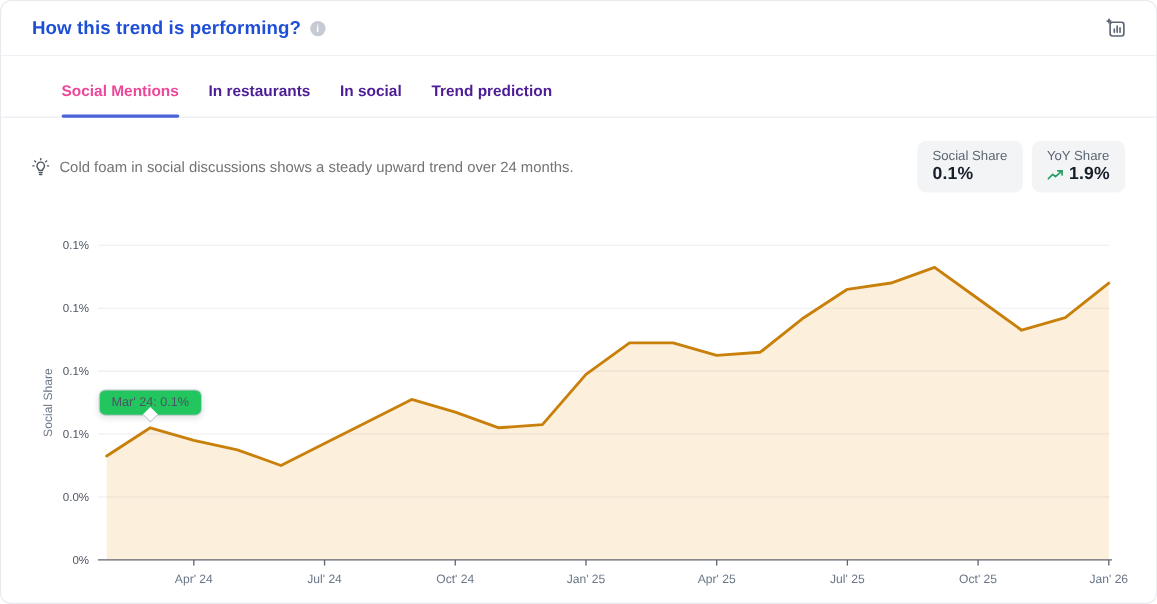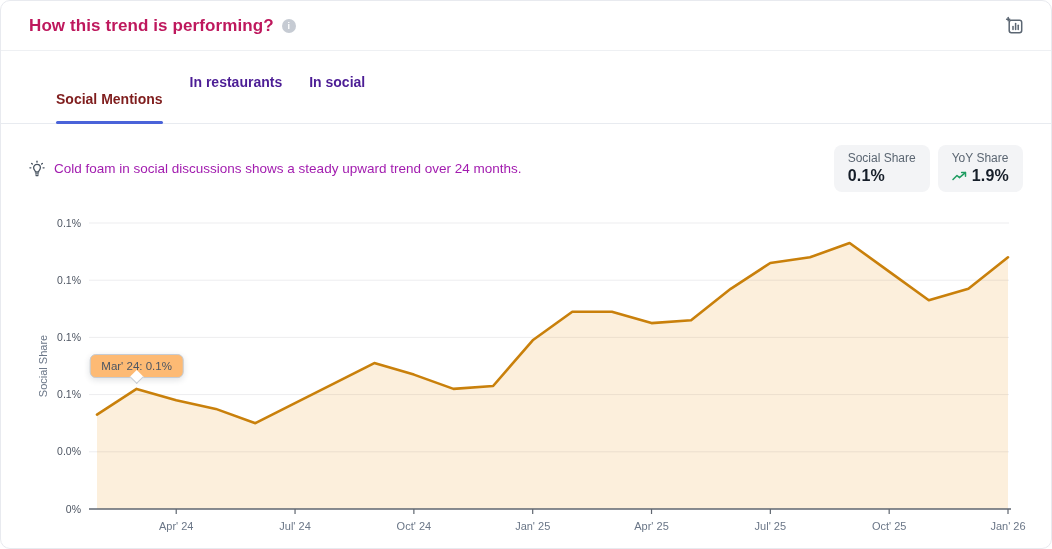--- a/index.html
+++ b/index.html
@@ -4,50 +4,50 @@
 <style>
   * { margin:0; padding:0; box-sizing:border-box; }
   html,body { background:#ffffff; font-family:"Liberation Sans", sans-serif; }
   .card {
     position:relative; width:1052px; height:549px;
     background:#ffffff; border:1px solid #e8eaef; border-radius:10px;
     overflow:hidden;
   }
   
   .header { display:flex; align-items:center; padding:13px 24px 12px 28px; border-bottom:1px solid #eef0f3; }
-  .title { font-size:17px; font-weight:700; color:#be185d; letter-spacing:.1px; }
+  .title { font-size:17px; font-weight:700; color:#1d4ed8; letter-spacing:.1px; }
   .info-icon {
     width:14px; height:14px; border-radius:50%; background:#c6cbd3; color:#ffffff;
     font-size:9px; font-weight:700; display:inline-flex; align-items:center; justify-content:center;
     margin-left:8px; font-style:normal;
   }
   .spacer { flex:1; }
   .export-btn { background:none; border:none; cursor:pointer; padding:2px; display:flex; }
   
   .tabs { display:flex; gap:27px; padding:23px 28px 0 55px; border-bottom:1px solid #e8ebf0; }
   .tab { font-size:14px; font-weight:600; color:#4c1d95; padding-bottom:16px; position:relative; cursor:pointer; }
-  .tab.active { color:#7f1d1d;margin-top:17px; }
+  .tab.active { color:#ec4899; }
   .tab.active::after {
     content:""; position:absolute; left:0; right:0; bottom:-1px; height:3px;
     background:#4a63d9; border-radius:2px;
   }
   
   .insight-row { display:flex; justify-content:space-between; align-items:center; padding:21px 28px 0 27px; }
-  .insight { display:flex; align-items:center; gap:8px; font-size:13.5px; color:#a21caf; }
+  .insight { display:flex; align-items:center; gap:8px; font-size:13.5px; color:#737373; }
   .stat-cards { display:flex; gap:8px; }
   .stat-card { background:#f3f4f6; border-radius:8px; padding:6px 14px 7px 14px; min-width:72px; }
   .stat-label { font-size:12px; color:#5b6672; margin-bottom:2px; white-space:nowrap; }
   .stat-value-row { display:flex; align-items:center; gap:5px; }
   .stat-value { font-size:16px; font-weight:800; color:#161e29; letter-spacing:.2px; }
   
   .chart-layer { position:absolute; inset:0; pointer-events:none; }
   .chart-layer svg { position:absolute; inset:0; }
   .tooltip {
     position:absolute; transform:translate(-50%,-100%);
-    background:#fdba74; border:1px solid #c6ccd4; border-radius:6px;
+    background:#22c55e; border:1px solid #c6ccd4; border-radius:6px;
     padding:5px 11px; font-size:11.5px; color:#4b5563; white-space:nowrap;
     box-shadow:0 2px 6px rgba(30,40,60,.14);
   }
   .tooltip::after {
     content:""; position:absolute; left:50%; bottom:-5px; width:9px; height:9px;
     background:#ffffff; border-right:1px solid #c6ccd4; border-bottom:1px solid #c6ccd4;
     transform:translateX(-50%) rotate(45deg);
   }
 </style>
 </head>
@@ -68,20 +68,21 @@
         <line x1="1.6" y1="3.2" x2="4.8" y2="3.2"></line>
         <line x1="3.2" y1="1.6" x2="3.2" y2="4.8"></line>
       </svg>
     </button>
   </div>
 
   <div class="tabs">
     <div class="tab active">Social Mentions</div>
     <div class="tab">In restaurants</div>
     <div class="tab">In social</div>
+    <div class="tab">Trend prediction</div>
   </div>
 
   <div class="insight-row">
     <div class="insight">
       <svg width="18" height="18" viewBox="0 0 18 18" fill="none" stroke="#4a5562" stroke-width="1.3" stroke-linecap="round">
         <path d="M9 4.4 a3.4 3.4 0 0 1 3.4 3.4 c0 1.3-.7 2.1-1.3 2.8-.4.5-.6.9-.6 1.4 h-3 c0-.5-.2-.9-.6-1.4-.6-.7-1.3-1.5-1.3-2.8 A3.4 3.4 0 0 1 9 4.4 Z"></path>
         <line x1="7.6" y1="13.9" x2="10.4" y2="13.9"></line>
         <line x1="8" y1="15.6" x2="10" y2="15.6"></line>
         <line x1="9" y1="1.2" x2="9" y2="2.2"></line>
         <line x1="3.6" y1="3.4" x2="4.4" y2="4.1"></line>

